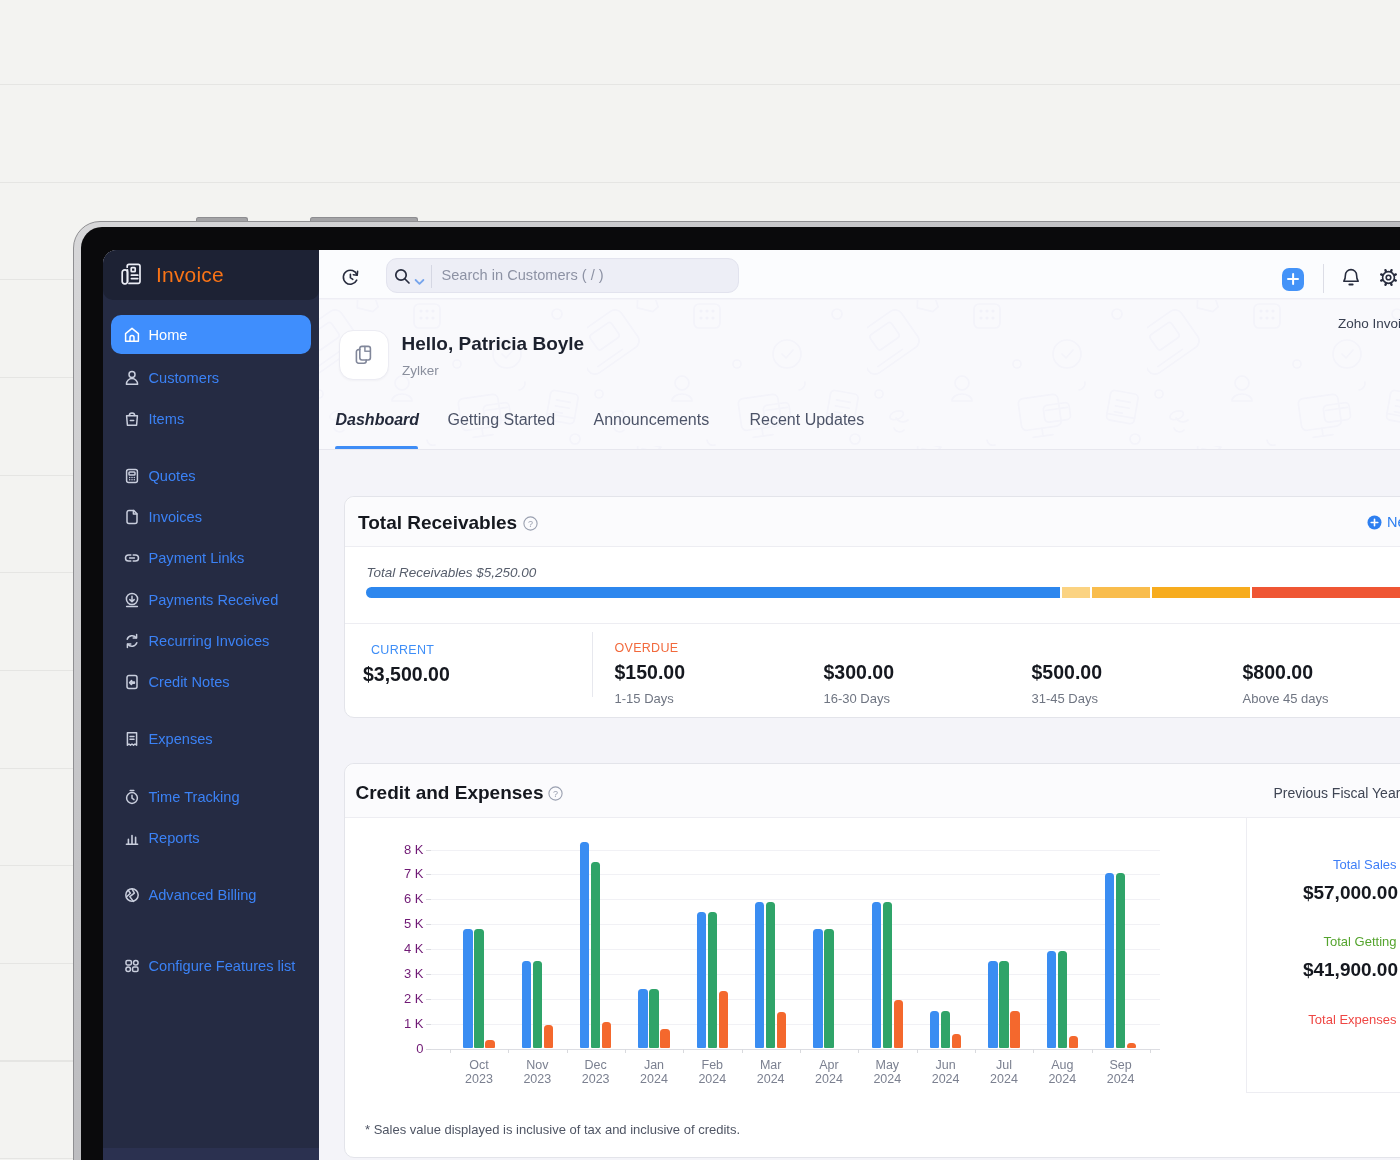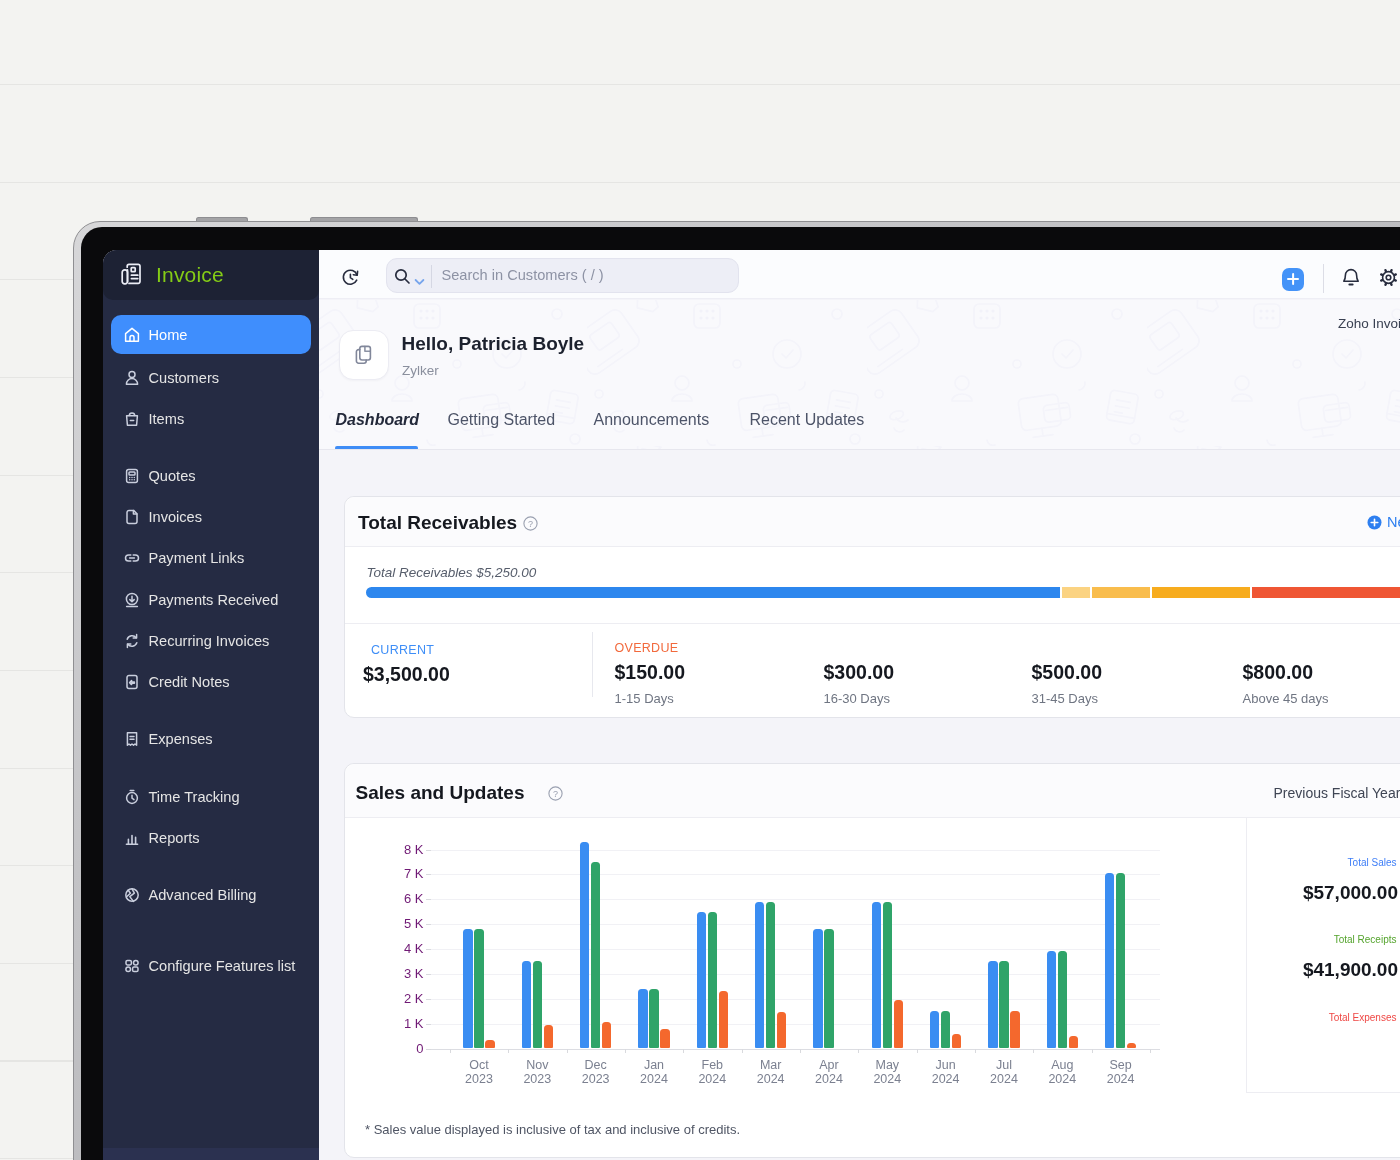--- a/index.html
+++ b/index.html
@@ -7,26 +7,26 @@
 #rules { position:absolute; left:0; top:83.5px; width:100%; height:1076px;
   background:repeating-linear-gradient(180deg,#e5e5e3 0 1px,transparent 1px 97.65px); }
 .topbtn { position:absolute; top:216.5px; height:6px; background:#a3a3a6; border-radius:2.5px 2.5px 0 0; border:1px solid #8d8d91; border-bottom:none; }
 #device { position:absolute; left:73px; top:220.5px; width:1377px; height:990px;
   background:linear-gradient(145deg,#d7d7d9 0%,#c2c2c5 35%,#a9aaae 100%); border:1px solid #8f8f92; border-radius:27px 0 0 0; }
 #bezel { position:absolute; left:6.5px; top:5.5px; right:0; bottom:0; background:#0a0a0c; border-radius:21px 0 0 0; }
 #screen { position:absolute; left:22.5px; top:22.5px; width:1330px; height:962px; background:#fff; border-radius:14px 0 0 0; overflow:hidden; }
 
 #sidebar { position:absolute; left:0; top:0; width:216px; height:100%; background:#252b43; }
 #logoblk { position:absolute; left:0; top:0; width:216px; height:50.5px; background:#1d2234; border-radius:14px 0 10px 10px; display:flex; align-items:center; padding-left:16px; gap:9px; }
-#logoblk .lt { color:#84cc16; font-size:21px; letter-spacing:0.2px; }
+#logoblk .lt { color:#f97316; font-size:21px; letter-spacing:0.2px; }
 #homepill { position:absolute; left:7.5px; top:65.9px; width:200px; height:39px; background:#3f8efd; border-radius:10px; }
 #homerow { position:absolute; left:0; top:76.5px; width:172px; height:18px; }
 .mrow { position:absolute; left:0; width:216px; height:18px; }
 .mic { position:absolute; left:19.5px; top:0; width:18px; height:18px; }
-.mtx { position:absolute; left:45.5px; top:50%; transform:translateY(-50%); color:#e5e5e5; font-size:14.6px; white-space:nowrap; }
+.mtx { position:absolute; left:45.5px; top:50%; transform:translateY(-50%); color:#3b82f6; font-size:14.6px; white-space:nowrap; }
 #homerow .mtx { color:#fff; }
 #sbfoot { position:absolute; left:0; top:898px; width:216px; bottom:0; background:#2b3150; }
 
 #main { position:absolute; left:216px; top:0; right:0; bottom:0; background:#f4f4f9; }
 #topbar { position:absolute; left:0; top:0; right:0; height:49px; background:#fbfcfe; border-bottom:1px solid #eeeef5; }
 #searchpill { position:absolute; left:66.5px; top:8px; width:353px; height:35px; background:#edeef6; border:1px solid #e2e3ee; border-radius:11px; }
 #sdivider { position:absolute; left:44px; top:6px; height:23px; width:1px; background:#d5d7e3; }
 #sptext { position:absolute; left:55px; top:50%; transform:translateY(-50%); color:#8d92a4; font-size:14.6px; white-space:nowrap; }
 #plusbtn { position:absolute; left:962.5px; top:18px; width:22.5px; height:23px; background:#4493f8; border-radius:7px; color:#fff; }
 #plusbtn:before { content:""; position:absolute; left:50%; top:50%; width:12px; height:1.8px; background:#fff; transform:translate(-50%,-50%); border-radius:1px; }
@@ -64,21 +64,21 @@
 #prevf { position:absolute; left:928.5px; top:21.5px; font-size:14px; color:#3f4554; white-space:nowrap; }
 .gline { position:absolute; left:111.5px; width:729px; height:1px; background:#f1f1f5; }
 .axline { position:absolute; left:111.5px; width:729px; height:1px; background:#dcdde2; }
 .ylab { position:absolute; left:0; width:104.5px; text-align:right; font-size:13px; color:#701a75; }
 .ytick { position:absolute; left:107px; width:4.5px; height:1px; background:#d9dade; }
 .xtick { position:absolute; top:799px; width:1px; height:4.5px; background:#d9dade; }
 .bar { position:absolute; width:9.5px; border-radius:3.5px 3.5px 1px 1px; }
 .xlab { position:absolute; width:58px; text-align:center; font-size:12.5px; color:#7b8090; line-height:14.5px; }
 #rpanel-b { position:absolute; left:926.5px; top:567px; width:1px; height:275px; background:#ededf2; }
 #rpanel-u { position:absolute; left:926.5px; top:842px; width:174px; height:1px; background:#ededf2; }
-.rlab { position:absolute; left:700px; width:377.5px; text-align:right; font-size:10px; white-space:nowrap; }
+.rlab { position:absolute; left:700px; width:377.5px; text-align:right; font-size:13px; white-space:nowrap; }
 .ramt { position:absolute; left:700px; width:379px; text-align:right; font-size:19px; font-weight:700; color:#15181f; white-space:nowrap; }
 #note { position:absolute; left:46px; top:872px; font-size:13px; color:#4f5564; }
 </style></head>
 <body>
 <div id="rules"></div>
 <div class="topbtn" style="left:196px;width:52px"></div>
 <div class="topbtn" style="left:310px;width:108px"></div>
 <div id="device">
     <div id="bezel">
       <div id="screen">
@@ -353,21 +353,21 @@
     <div class="samt" style="left:478.5px;top:164px">$300.00</div>
     <div class="sday" style="left:478.5px;top:194px">16-30 Days</div>
     <div class="samt" style="left:686.5px;top:164px">$500.00</div>
     <div class="sday" style="left:686.5px;top:194px">31-45 Days</div>
     <div class="samt" style="left:897.5px;top:164px">$800.00</div>
     <div class="sday" style="left:897.5px;top:194px">Above 45 days</div>
   </div>
 
   <div class="card" id="card2">
     <div class="chead">
-      <div class="ctitle" style="left:10.5px;top:18px">Sales and Updates</div>
+      <div class="ctitle" style="left:10.5px;top:18px">Credit and Expenses</div>
       <div class="qi" style="left:202.5px;top:22px"><svg width="15" height="15" viewBox="0 0 15 15" fill="none">
                   <circle cx="7.5" cy="7.5" r="6.6" stroke="#9aa0b0" stroke-width="1.1"></circle>
                   <text x="7.5" y="10.6" text-anchor="middle" font-size="9" fill="#9aa0b0" font-family="Liberation Sans">?</text>
                 </svg></div>
       <div id="prevf">Previous Fiscal Year &nbsp;▾</div>
     </div>
   </div>
 
   <div id="chartlayer" style="position:absolute;left:0;top:0;width:1114px;height:910px;pointer-events:none">
 <div class="axline" style="top:799.00px"></div>
@@ -455,20 +455,20 @@
 <div class="xlab" style="left:714.30px;top:808px">Aug<br>2024</div>
 <div class="bar" style="left:785.88px;top:623.63px;height:175.37px;background:#3a8df2"></div>
 <div class="bar" style="left:796.88px;top:623.63px;height:175.37px;background:#2fa469"></div>
 <div class="bar" style="left:807.88px;top:793.53px;height:5.47px;background:#f4682d"></div>
 <div class="xlab" style="left:772.63px;top:808px">Sep<br>2024</div>
   </div>
   <div id="rpanel-b"></div>
   <div id="rpanel-u"></div>
   <div class="rlab" style="top:607px;color:#3e7ef7">Total Sales</div>
   <div class="ramt" style="top:632px">$57,000.00</div>
-  <div class="rlab" style="top:684px;color:#55a42e">Total Receipts</div>
+  <div class="rlab" style="top:684px;color:#55a42e">Total Getting</div>
   <div class="ramt" style="top:709px">$41,900.00</div>
   <div class="rlab" style="top:762px;color:#ef4744">Total Expenses</div>
   <div id="note">* Sales value displayed is inclusive of tax and inclusive of credits.</div>
 </div>
 
 </div>
     </div>
   </div>
 </body></html>

